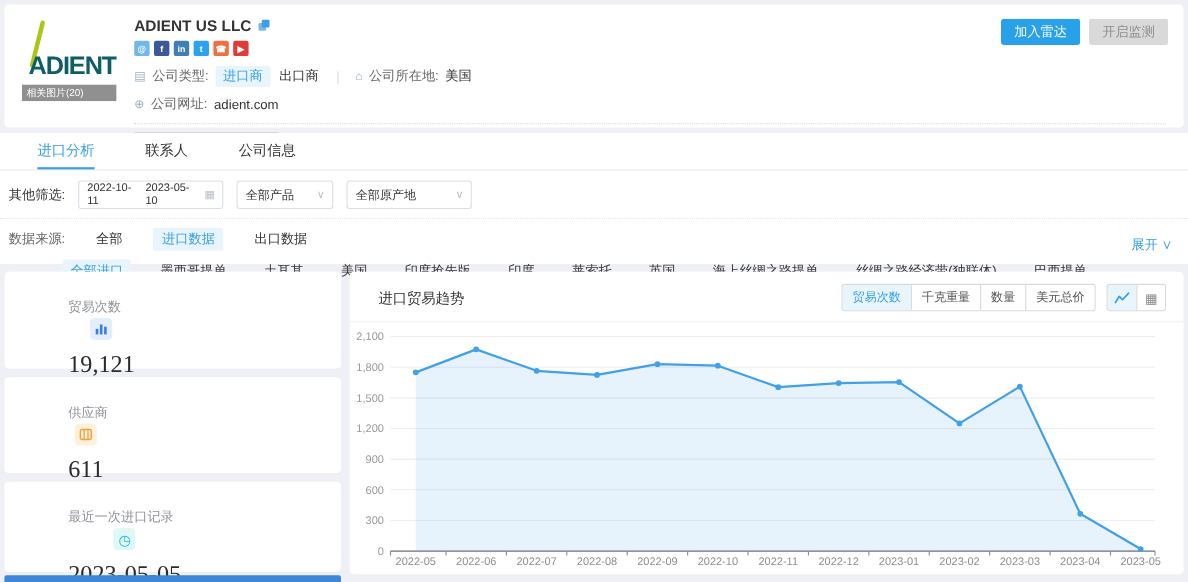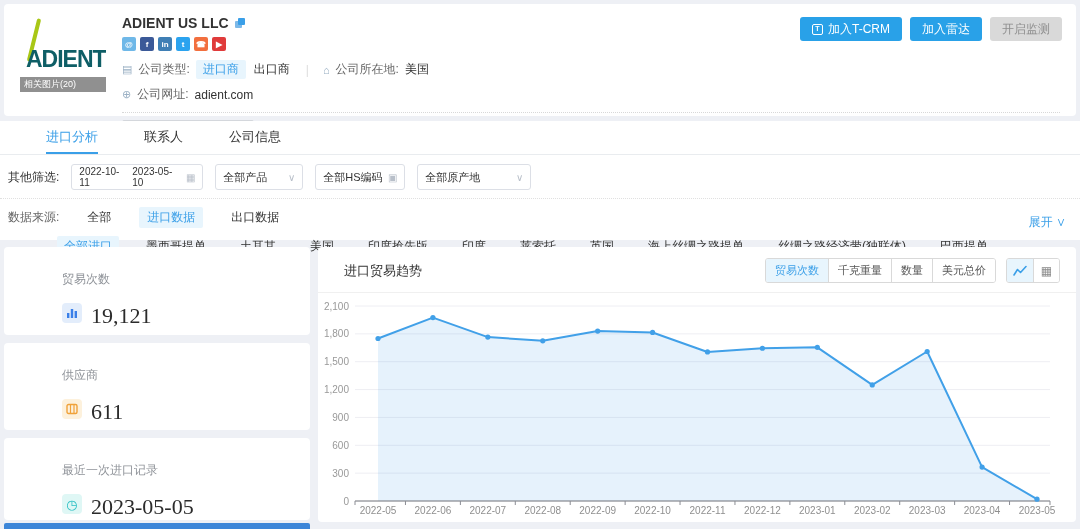--- a/index.html
+++ b/index.html
@@ -39,21 +39,21 @@
   .similar-box .panel-ic { color:#aeb6bf; font-size:10px; }
   .actions { position:absolute; right:14px; top:13px; display:flex; gap:8px; }
   .btn { height:24px; padding:0 11px; border-radius:3px; font-size:12px; display:flex; align-items:center; gap:5px; cursor:pointer; border:1px solid transparent; }
   .btn.primary { background:#29a1e8; color:#fff; }
   .btn.disabled { background:#d9d9d9; color:#8e8e8e; }
   .btn.outline { background:#fff; color:#555; border-color:#d9d9d9; }
   .btn-ic { width:11px; height:11px; border:1.5px solid #fff; border-radius:2px; font-size:7px; line-height:8px; text-align:center; font-weight:bold; }
 
   
   .mid-card { left:0; top:121px; right:0; height:119px; background:#fff; position:absolute; }
-  .tabs-row { height:34px; border-bottom:1px solid #e9ecef; display:flex; align-items:stretch; padding-left:46px; gap:46px; }
+  .tabs-row { height:34px; border-bottom:1px solid #e9ecef; display:flex; align-items:stretch; padding-left:34px; gap:46px; }
   .tab { display:flex; align-items:center; font-size:13px; color:#333; cursor:pointer; border-bottom:2px solid transparent; }
   .tab.active { color:#3a9fe8; border-bottom-color:#3a9fe8; }
   .filter-row { display:flex; align-items:center; gap:12px; padding:9px 8px 8px 8px; }
   .filter-label { color:#333; }
   .fbox { height:26px; border:1px solid #dcdfe6; border-radius:3px; display:flex; align-items:center; padding:0 7px; color:#333; cursor:pointer; background:#fff; }
   .fbox .chev, .fbox .cal, .fbox .panel-ic { color:#b8bfc9; margin-left:auto; font-size:10px; }
   .date-box { width:132px; font-size:10px; gap:4px; }
   .sel-product { width:88px; font-size:11px; color:#333; }
   .sel-hs { width:90px; font-size:11px; }
   .sel-origin { width:114px; font-size:11px; }
@@ -63,21 +63,21 @@
   .src-opt { color:#333; cursor:pointer; padding:2px 8px; border-radius:2px; }
   .src-opt.active { background:#e8f5fd; color:#3a9fe8; }
   .sub-row { display:flex; align-items:center; gap:20px; padding:6px 14px 6px 57px; flex-wrap:nowrap; }
   .sub-opt { color:#333; cursor:pointer; padding:2px 7px; border-radius:2px; white-space:nowrap; font-size:12px; }
   .sub-opt.active { background:#e8f5fd; color:#3a9fe8; }
   .expand-link { margin-left:auto; color:#3a9fe8; cursor:pointer; white-space:nowrap; }
 
   
   .stat-card { left:4px; width:306px; }
   .stat-card .lbl { position:absolute; left:58px; top:24px; color:#8f9399; font-size:12px; }
-  .stat-card .val-row { position:absolute; left:58px; top:56px; display:flex; align-items:flex-start; gap:9px; }
+  .stat-card .val-row { position:absolute; left:58px; top:42px; display:flex; align-items:center; gap:9px;flex-direction:column; }
   .stat-ic { width:20px; height:20px; border-radius:4px; display:flex; align-items:center; justify-content:center; }
   .stat-val { font-family:"Liberation Serif", serif; font-size:22px; color:#2b2b2b; }
   .blue-strip { position:absolute; left:4px; width:306px; top:523px; height:6px; background:#3d86d8; border-radius:2px 2px 0 0; }
 
   
   .chart-card { left:318px; right:4px; top:247px; height:275px; }
   .chart-head { display:flex; align-items:center; padding:11px 16px 9px 26px; }
   .chart-title { font-size:13px; color:#333; font-weight:500; }
   .head-right { margin-left:auto; display:flex; align-items:center; gap:10px; }
   .metric-group { display:flex; border:1px solid #d9d9d9; border-radius:3px; overflow:hidden; }
@@ -132,24 +132,20 @@
     </div>
     <div class="dotted"></div>
     <div class="similar-box">
       <span>相似公司名(25)</span>
       <span class="panel-ic">▣</span>
     </div>
   </div>
 
   <div class="actions">
     <div class="btn primary">
-      <span class="btn-ic">T</span>
-      <span>加入T-CRM</span>
-    </div>
-    <div class="btn primary">
       <span>加入雷达</span>
     </div>
     <div class="btn disabled">
       <span>开启监测</span>
     </div>
   </div>
 </div>
 
 <div class="mid-card">
   <div class="tabs-row">
@@ -161,24 +157,20 @@
   <div class="filter-row">
     <span class="filter-label">其他筛选:</span>
     <div class="fbox date-box">
       <span>2022-10-11</span>
       <span>2023-05-10</span>
       <span class="cal">▦</span>
     </div>
     <div class="fbox sel-product">
       <span>全部产品</span>
       <span class="chev">∨</span>
-    </div>
-    <div class="fbox sel-hs">
-      <span>全部HS编码</span>
-      <span class="panel-ic">▣</span>
     </div>
     <div class="fbox sel-origin">
       <span>全部原产地</span>
       <span class="chev">∨</span>
     </div>
   </div>
 
   <div class="dotted2"></div>
 
   <div class="source-row">

